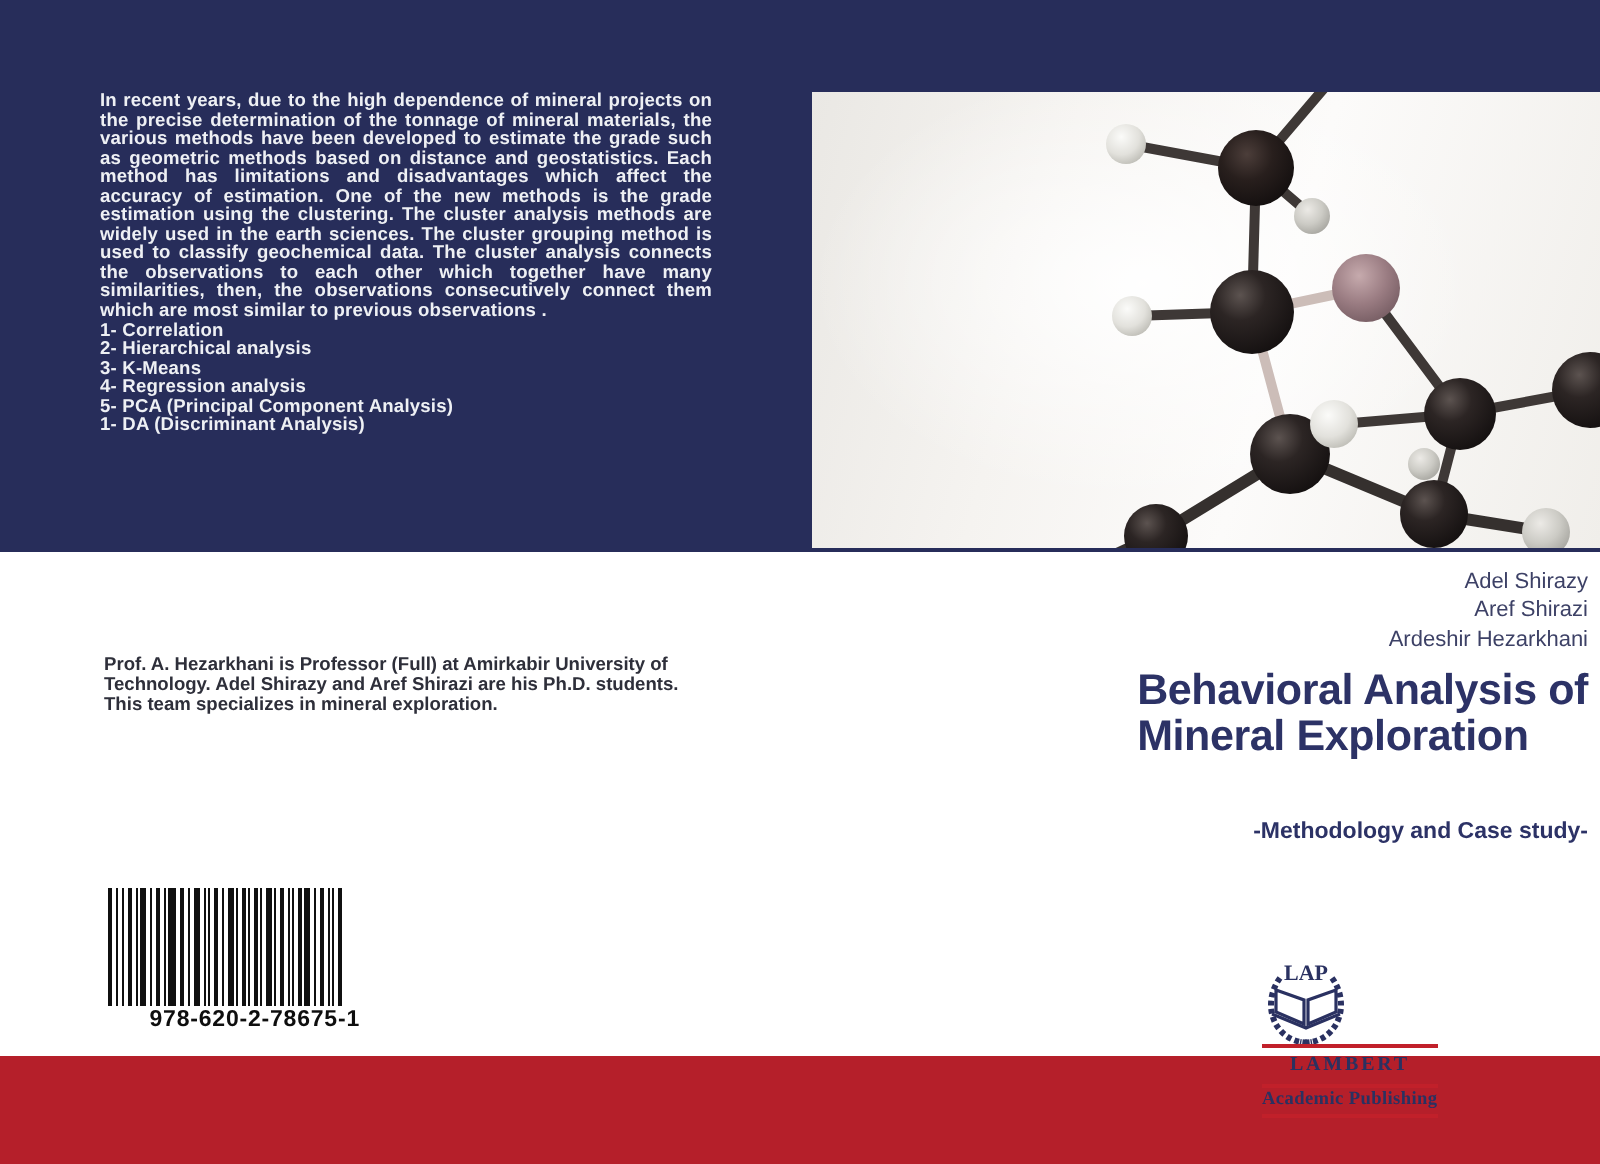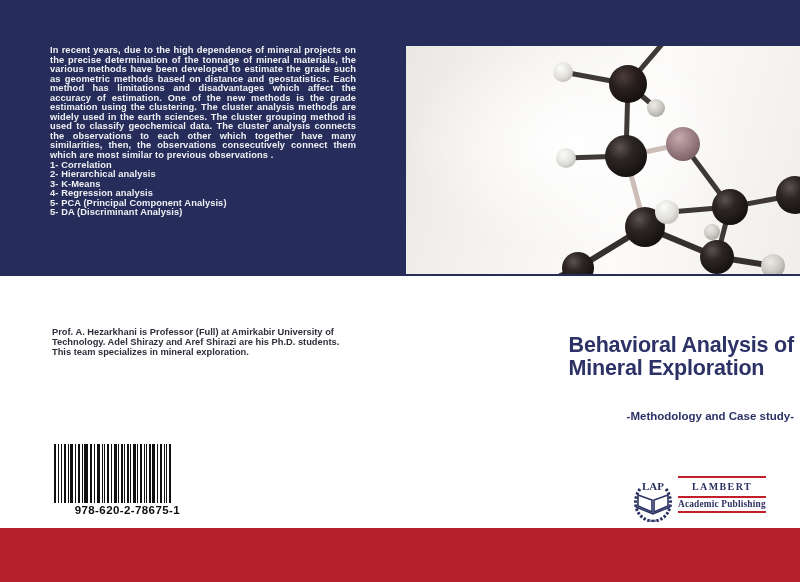--- a/index.html
+++ b/index.html
@@ -47,21 +47,21 @@
   }
   
   .barcode{position:absolute;left:54px;top:444px;width:117px;height:59px;}
   .isbn{
     position:absolute;left:40px;top:504px;width:140px;text-align:right;
     color:#0e0e0e;font-size:11.5px;font-weight:700;letter-spacing:0.4px;
   }
   
   .red-band{position:absolute;left:0;top:528px;width:800px;height:54px;background:#b51f2a;}
   
-  .publisher{position:absolute;left:631px;top:476px;display:flex;align-items:flex-start;}
+  .publisher{position:absolute;left:631px;top:476px;display:flex;align-items:flex-start;flex-direction:column;}
   .emblem{width:44px;height:46px;margin-right:3px;}
   .pub-text{width:88px;}
   .pub-rule{height:2px;background:#c1202a;margin:0 0 1px 0;}
   .pub-name{
     font-family:"Liberation Serif",serif;font-weight:700;color:#2a3161;
     font-size:10px;line-height:16px;letter-spacing:1.4px;text-align:center;margin:1px 0 1px 0;
   }
   .pub-tagline{
     font-family:"Liberation Serif",serif;font-weight:700;color:#2a3161;
     font-size:9.3px;line-height:10px;text-align:left;margin:1px 0 2px 0;letter-spacing:0.2px;
@@ -129,25 +129,30 @@
     </svg>
   </div>
 
   <div class="back-text">
     <div class="para">In recent years, due to the high dependence of mineral projects on the precise determination of the tonnage of mineral materials, the various methods have been developed to estimate the grade such as geometric methods based on distance and geostatistics. Each method has limitations and disadvantages which affect the accuracy of estimation. One of the new methods is the grade estimation using the clustering. The cluster analysis methods are widely used in the earth sciences. The cluster grouping method is used to classify geochemical data. The cluster analysis connects the observations to each other which together have many similarities, then, the observations consecutively connect them which are most similar to previous observations .</div>
     <div class="line">1- Correlation</div>
     <div class="line">2- Hierarchical analysis</div>
     <div class="line">3- K-Means</div>
     <div class="line">4- Regression analysis</div>
     <div class="line">5- PCA (Principal Component Analysis)</div>
-    <div class="line">5- DA (Discriminant Analysis)</div>
+    <div class="line">1- DA (Discriminant Analysis)</div>
   </div>
 
   <div class="bio">Prof. A. Hezarkhani is Professor (Full) at Amirkabir University of Technology. Adel Shirazy and Aref Shirazi are his Ph.D. students. This team specializes in mineral exploration.</div>
 
+  <div class="authors">
+    <div>Adel Shirazy</div>
+    <div>Aref Shirazi</div>
+    <div>Ardeshir Hezarkhani</div>
+  </div>
 
   <div class="title">
     <div>Behavioral Analysis of</div>
     <div>Mineral Exploration</div>
   </div>
   <div class="subtitle">-Methodology and Case study-</div>
 
   <div class="barcode">
     <svg viewBox="0 0 117 59" width="117" height="59">
       <g fill="#101010">

